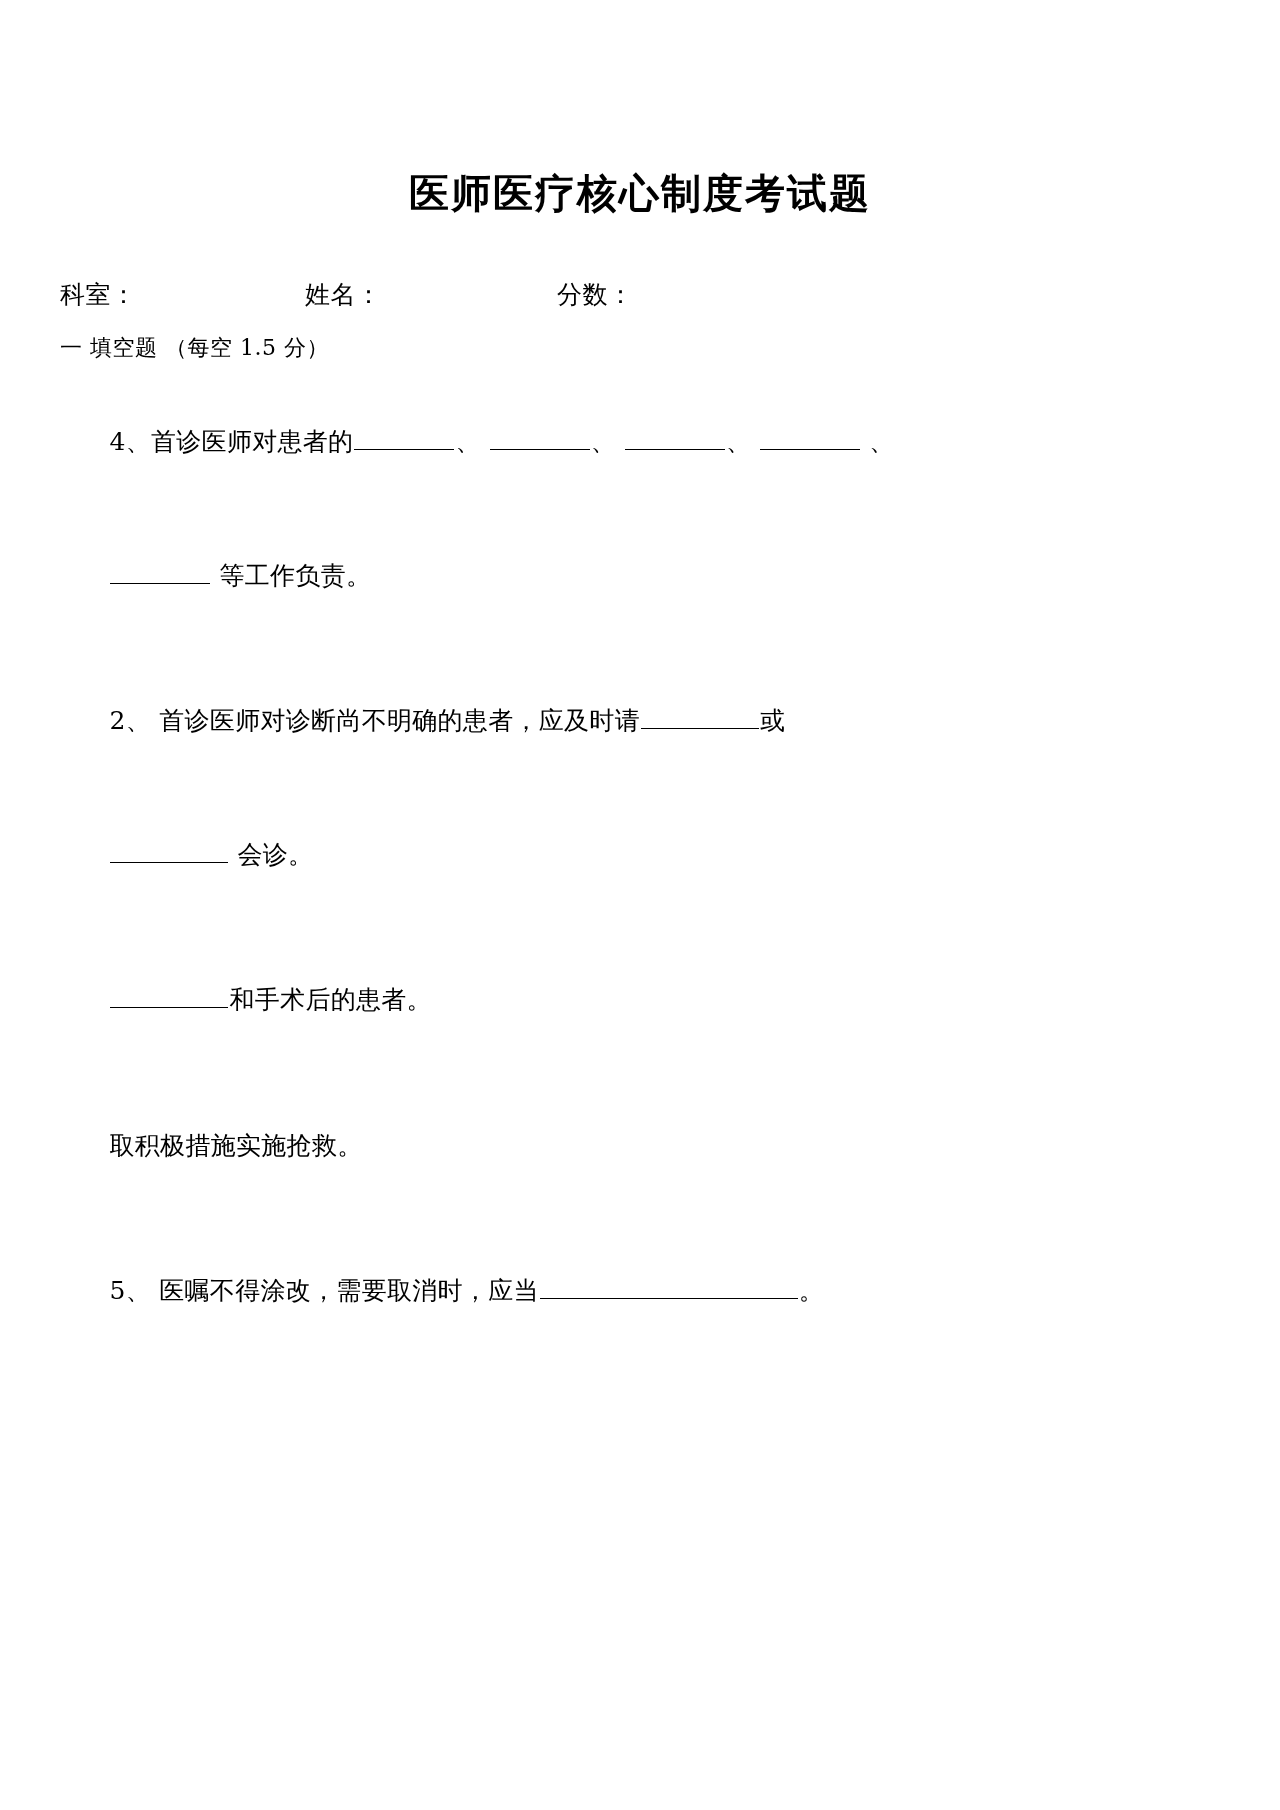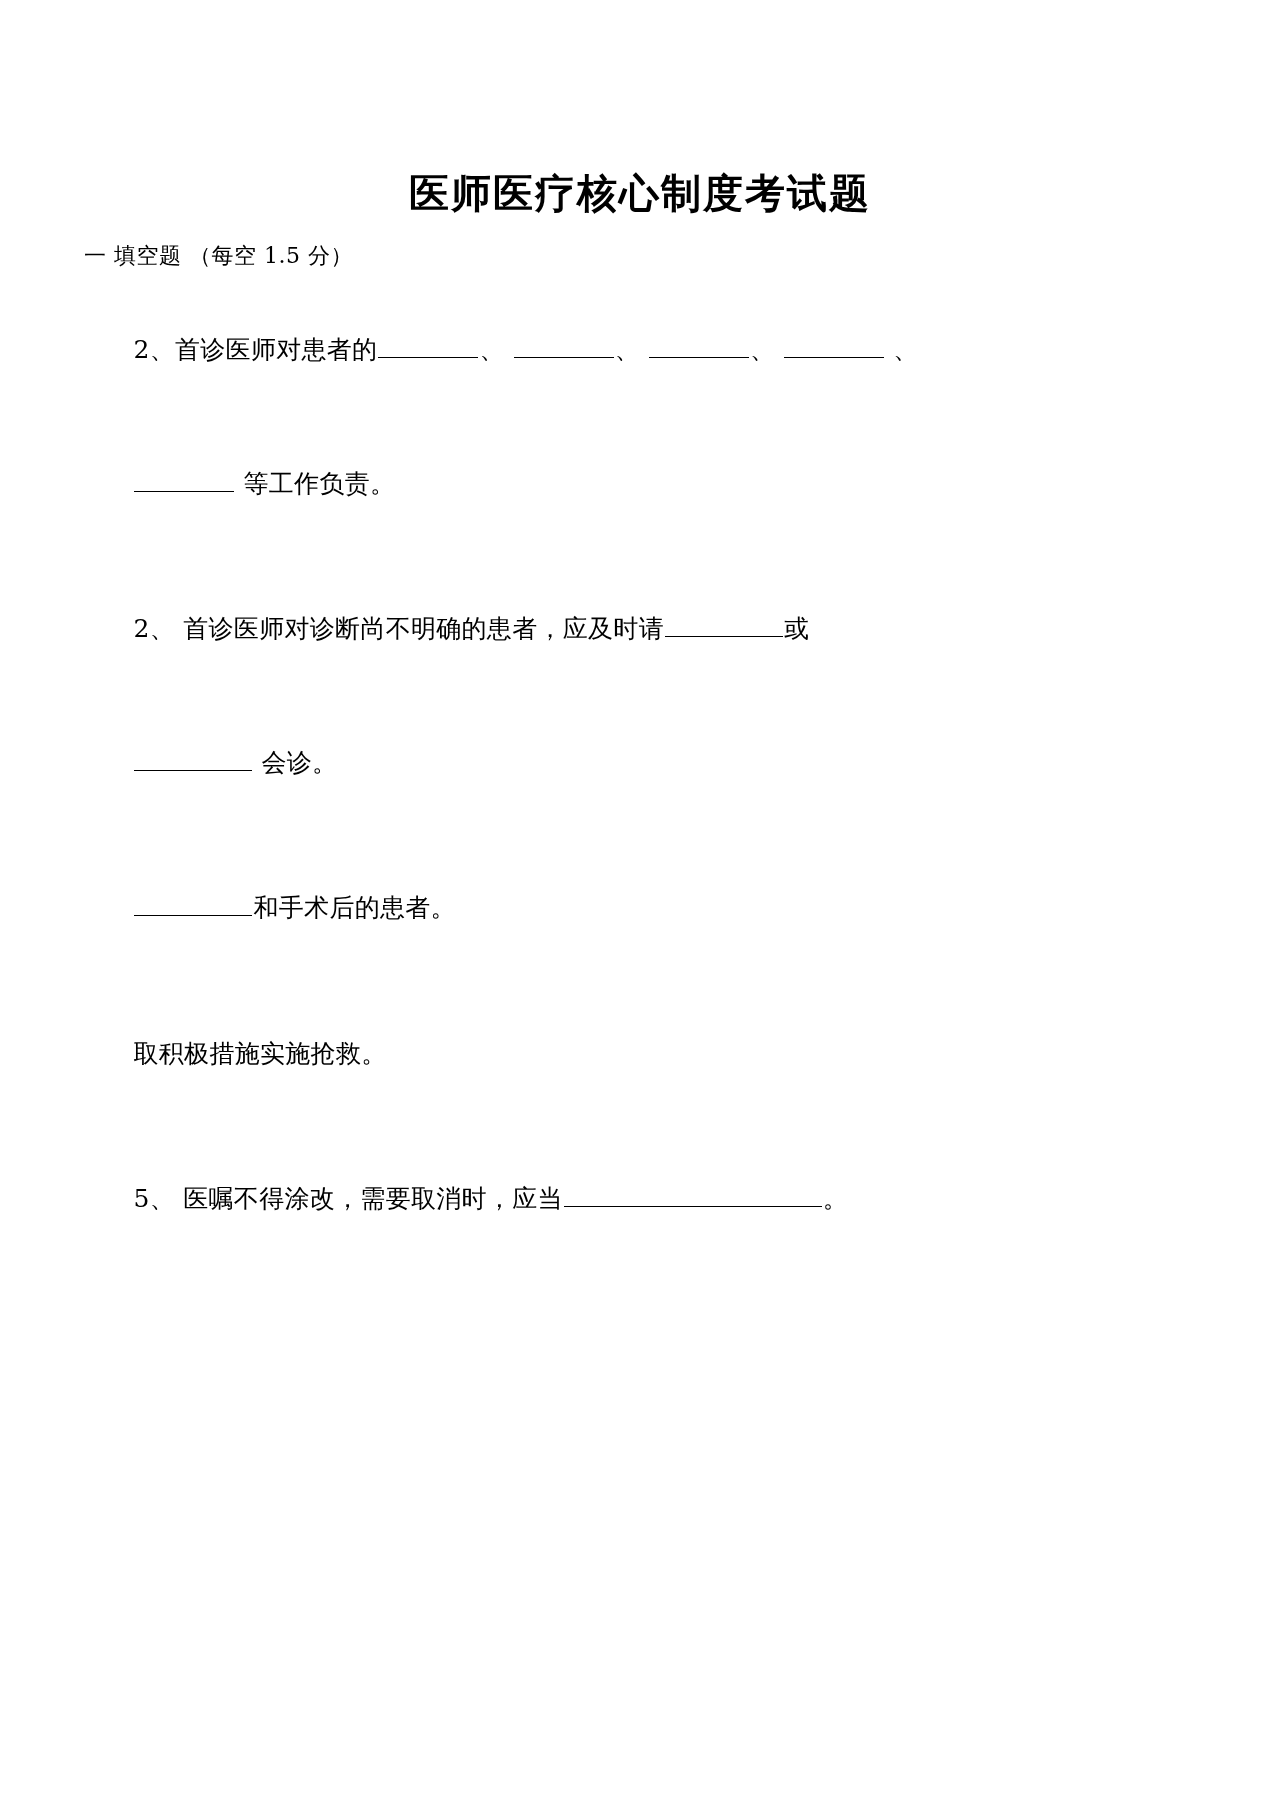--- a/index.html
+++ b/index.html
@@ -13,21 +13,21 @@
     font-family: "DejaVu Serif", "Liberation Serif", serif;
     color: #000000;
     overflow: hidden;
   }
   .page {
     position: relative;
     width: 1280px;
     height: 1810px;
     background: #ffffff;
     box-sizing: border-box;
-    padding: 0 84px;
+    padding: 0 60px;
   }
   .doc-title {
     text-align: center;
     font-weight: bold;
     font-size: 40px;
     letter-spacing: 2px;
     margin: 0;
     padding-top: 168px;
     padding-bottom: 0;
     line-height: 1.25;
@@ -78,26 +78,31 @@
   .b-xl { width: 258px; }
   .sp-s { display: inline-block; width: 8px; }
 </style>
 </head>
 <body>
 
 <div class="page">
 
   <h1 class="doc-title">医师医疗核心制度考试题</h1>
 
+  <div class="meta-row">
+    <span class="meta-field dept">科室：</span>
+    <span class="meta-field name">姓名：</span>
+    <span class="meta-field score">分数：</span>
+  </div>
 
   <div class="section-heading">一 填空题 （每空 1.5 分）</div>
 
   <div class="q">
     <span class="q-line">
-      <span>2、首诊医师对患者的</span><span class="blank b-sm"></span><span>、</span><span class="sp-s"></span><span class="blank b-sm"></span><span>、</span><span class="sp-s"></span><span class="blank b-sm"></span><span>、</span><span class="sp-s"></span><span class="blank b-sm"></span><span class="sp-s"></span><span>、</span>
+      <span>4、首诊医师对患者的</span><span class="blank b-sm"></span><span>、</span><span class="sp-s"></span><span class="blank b-sm"></span><span>、</span><span class="sp-s"></span><span class="blank b-sm"></span><span>、</span><span class="sp-s"></span><span class="blank b-sm"></span><span class="sp-s"></span><span>、</span>
     </span>
     <span class="q-line">
       <span class="blank b-sm"></span><span class="sp-s"></span><span>等工作负责。</span>
     </span>
   </div>
 
   <div class="q">
     <span class="q-line">
       <span>2、 首诊医师对诊断尚不明确的患者，应及时请</span><span class="blank b-md"></span><span>或</span>
     </span>

